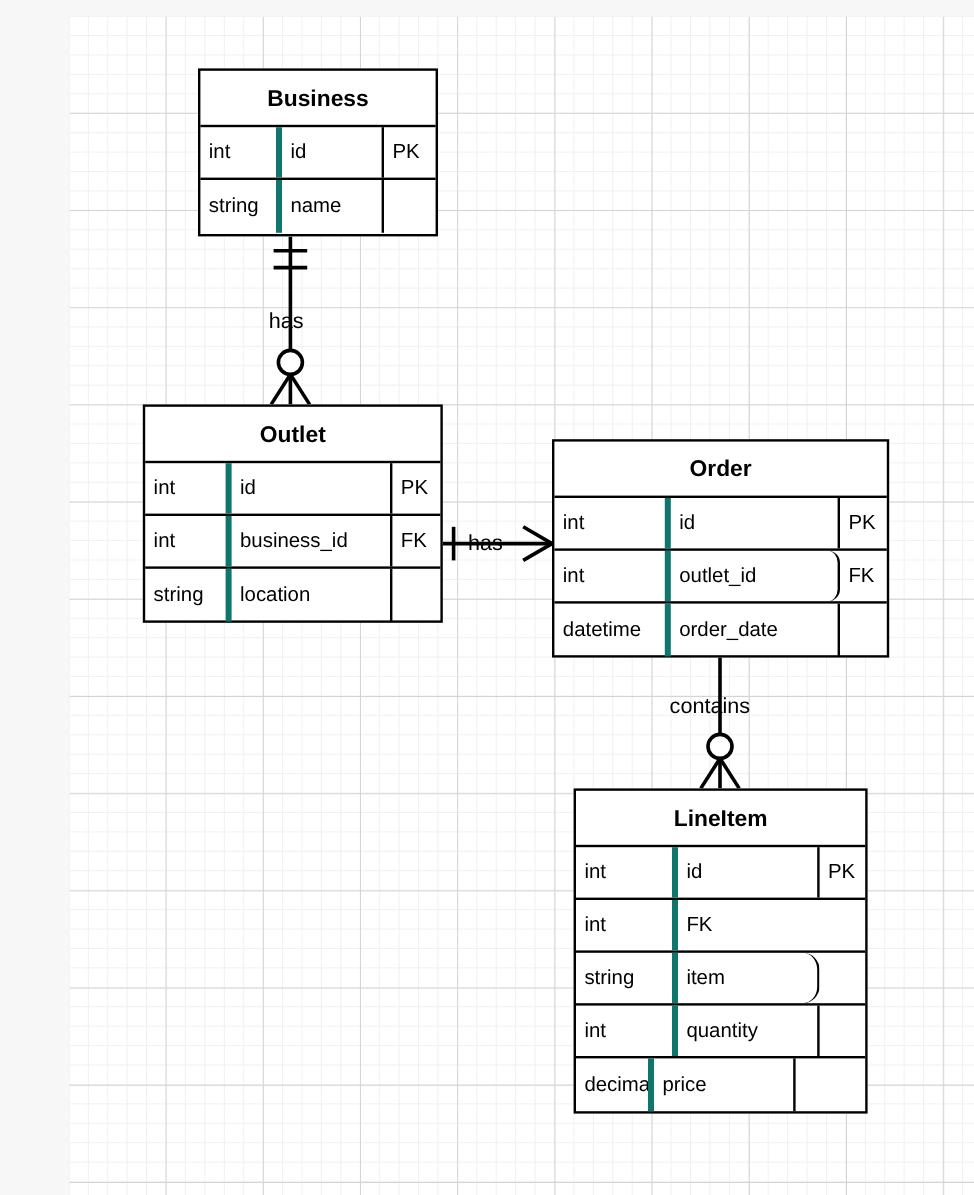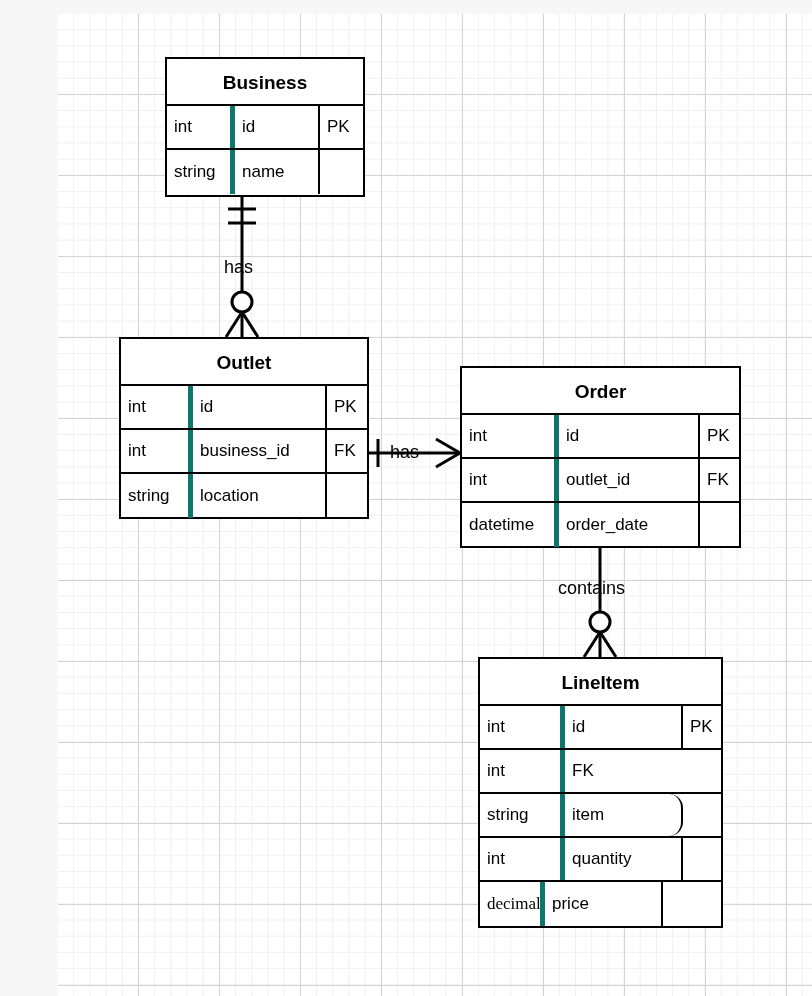--- a/index.html
+++ b/index.html
@@ -163,21 +163,21 @@
 
   <div class="entity" style="left:460px; top:354px; width:281px; height:182px;margin-top:12px;">
     <div class="entity-title">Order</div>
     <div class="attr-row">
       <div class="cell type" style="width:97px;">int</div>
       <div class="cell name" style="width:141px;">id</div>
       <div class="cell key" style="width:39px;">PK</div>
     </div>
     <div class="attr-row">
       <div class="cell type" style="width:97px;">int</div>
-      <div class="cell name" style="width:141px;">outlet_id</div>
+      <div class="cell name" style="width:141px;border-radius:10px;">outlet_id</div>
       <div class="cell key" style="width:39px;">FK</div>
     </div>
     <div class="attr-row last">
       <div class="cell type" style="width:97px;">datetime</div>
       <div class="cell name" style="width:141px;">order_date</div>
       <div class="cell key" style="width:39px;"></div>
     </div>
   </div>
 
   <div class="entity" style="left:478px; top:657px; width:245px; height:271px;">
@@ -195,19 +195,19 @@
       <div class="cell type" style="width:85px;">string</div>
       <div class="cell name" style="width:118px;border-radius:14px;">item</div>
       <div class="cell key" style="width:38px;"></div>
     </div>
     <div class="attr-row">
       <div class="cell type" style="width:85px;">int</div>
       <div class="cell name" style="width:118px;">quantity</div>
       <div class="cell key" style="width:38px;"></div>
     </div>
     <div class="attr-row last">
-      <div class="cell type" style="width:65px;font-family:Liberation Serif, serif;">decimal</div>
+      <div class="cell type" style="width:65px;">decimal</div>
       <div class="cell name" style="width:118px;">price</div>
       <div class="cell key" style="width:38px;"></div>
     </div>
   </div>
 
 </div>
 
 </body></html>

